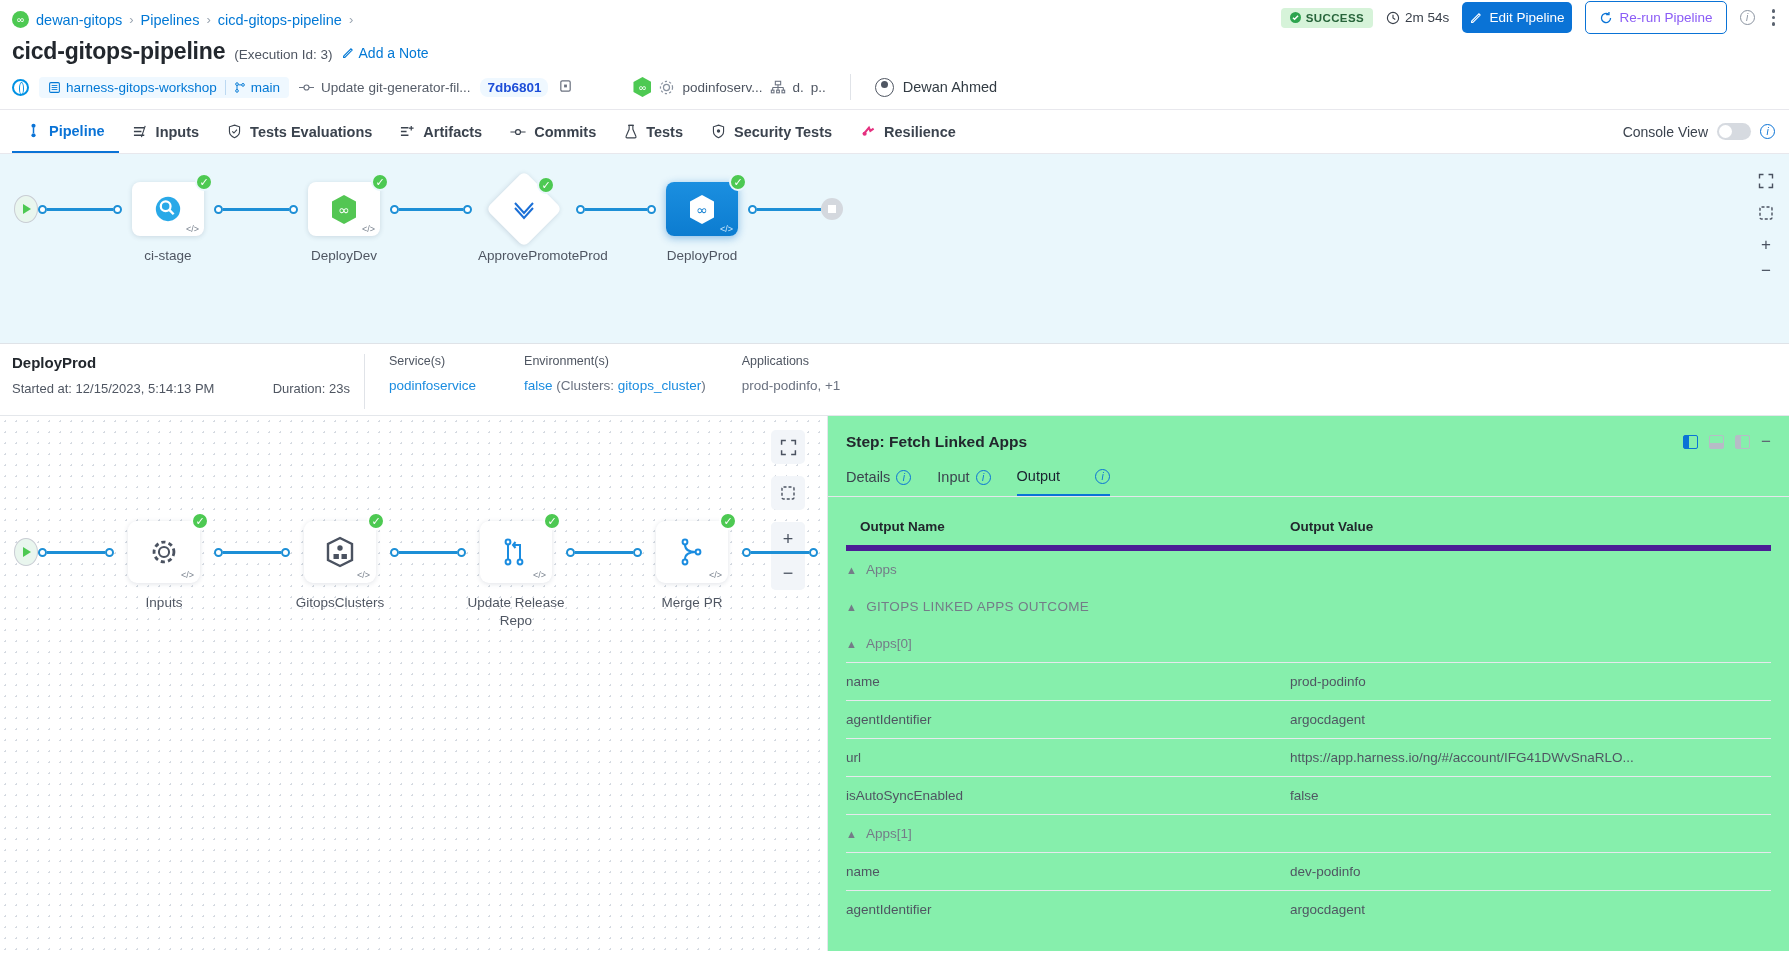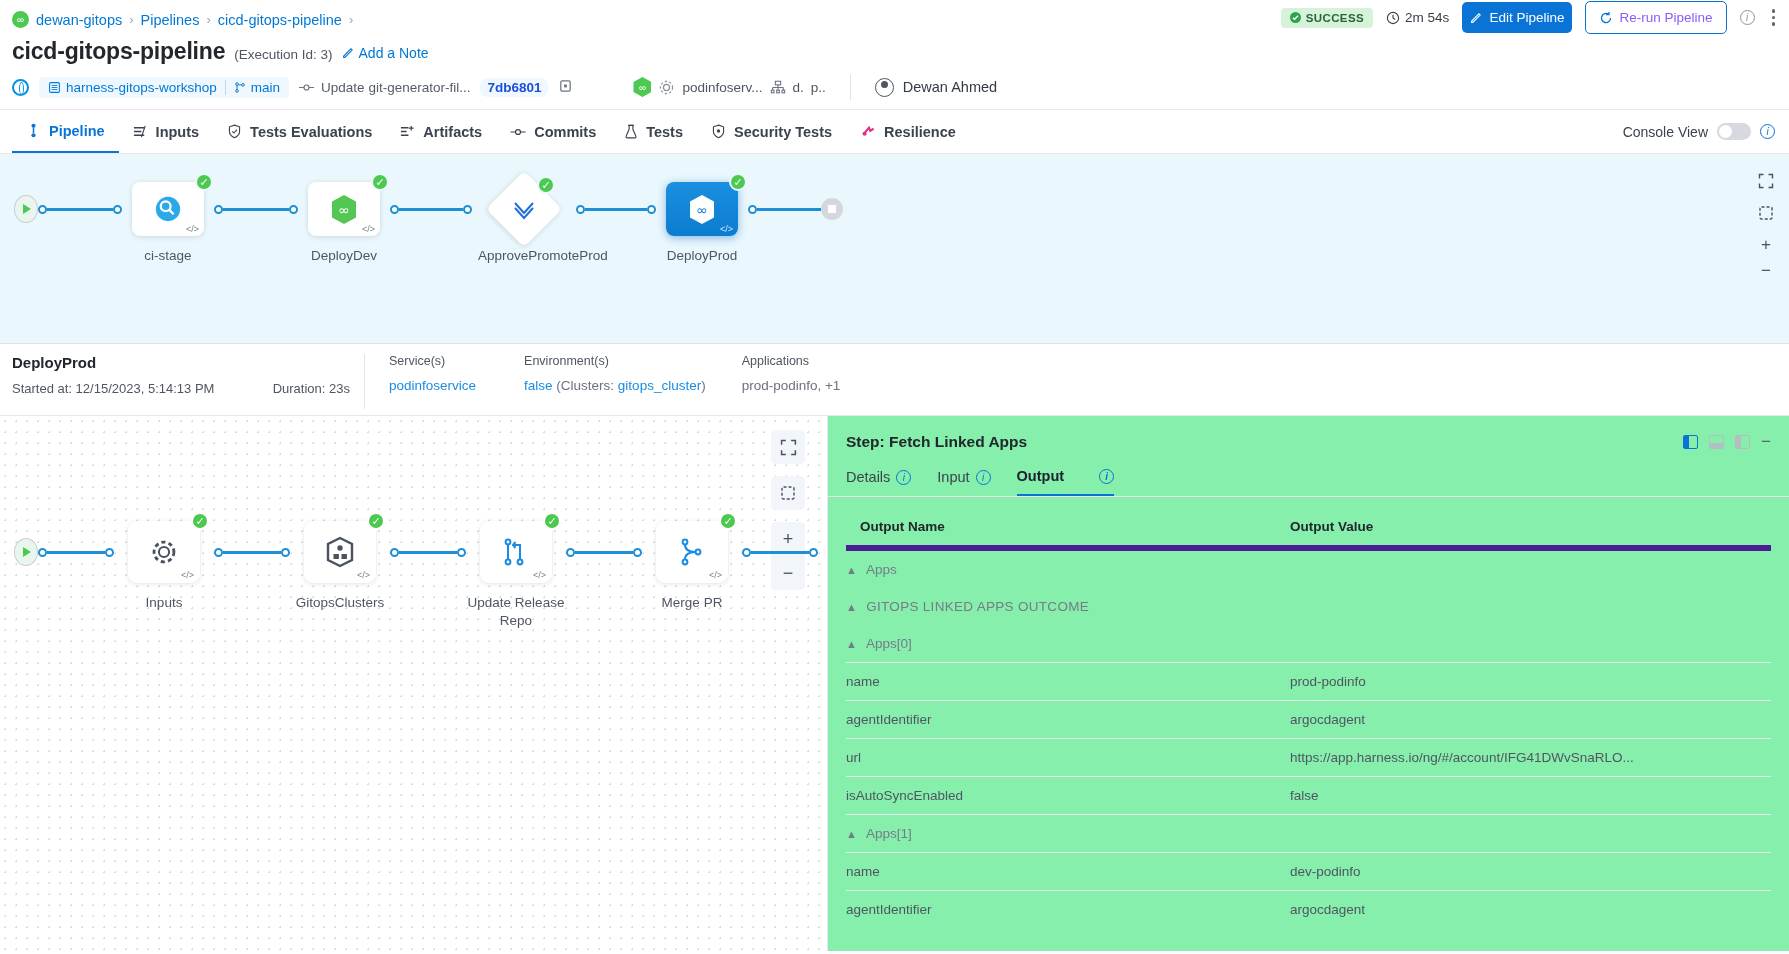--- a/index.html
+++ b/index.html
@@ -114,21 +114,21 @@
   .d-icons { margin-left:auto; display:flex; align-items:center; gap:11px; }
   .vi { width:15px;height:14px;border-radius:2px;border:1.5px solid #b6bcc6; display:inline-block; position:relative;}
   .vi.a { border-color:#0a73d6; }
   .vi.a:before{content:"";position:absolute;left:0;top:0;bottom:0;width:5px;background:#0a73d6;}
   .vi.b:before{content:"";position:absolute;left:0;right:0;bottom:0;height:5px;background:#b6bcc6;}
   .vi.c:before{content:"";position:absolute;left:0;top:0;bottom:0;width:5px;background:#b6bcc6;}
   .dash { color:#5b6370; font-size:17px; cursor:pointer; }
 
   .d-tabs { display:flex; gap:26px; padding:16px 18px 0 18px; border-bottom:1px solid #e4e7eb; }
   .d-tab { display:flex; align-items:center; gap:6px; font-size:14.5px; color:#3b434e; padding-bottom:10px; cursor:pointer;}
-  .d-tab.active { color:#1a2230; font-weight:bold; border-bottom:2.5px solid #0a73d6;gap:35px; }
+  .d-tab.active { color:#1a2230; font-weight:normal; border-bottom:2.5px solid #0a73d6;gap:35px; }
 
   .table-wrap { flex:1; overflow:hidden; padding:22px 18px 0 18px; }
   .otable { width:100%; border-collapse:collapse; font-size:13.5px; }
   .otable th { text-align:left; font-size:13.5px; font-weight:bold; color:#22272d; padding:0 0 11px 0; }
   .otable th:first-child { width:48%; padding-left:14px;}
   .otable td { padding:11px 0; color:#4f5662; border-top:1px solid #e6e9ed; }
   .hdr-row th { border-bottom:6px solid #4c1d95; }
   .grp td { color:#747c88; border-top:1px solid #e6e9ed; }
   .grp.nb td { border-top:none; }
   .caret { display:inline-block; margin-right:9px; color:#747c88; font-size:11px; }

